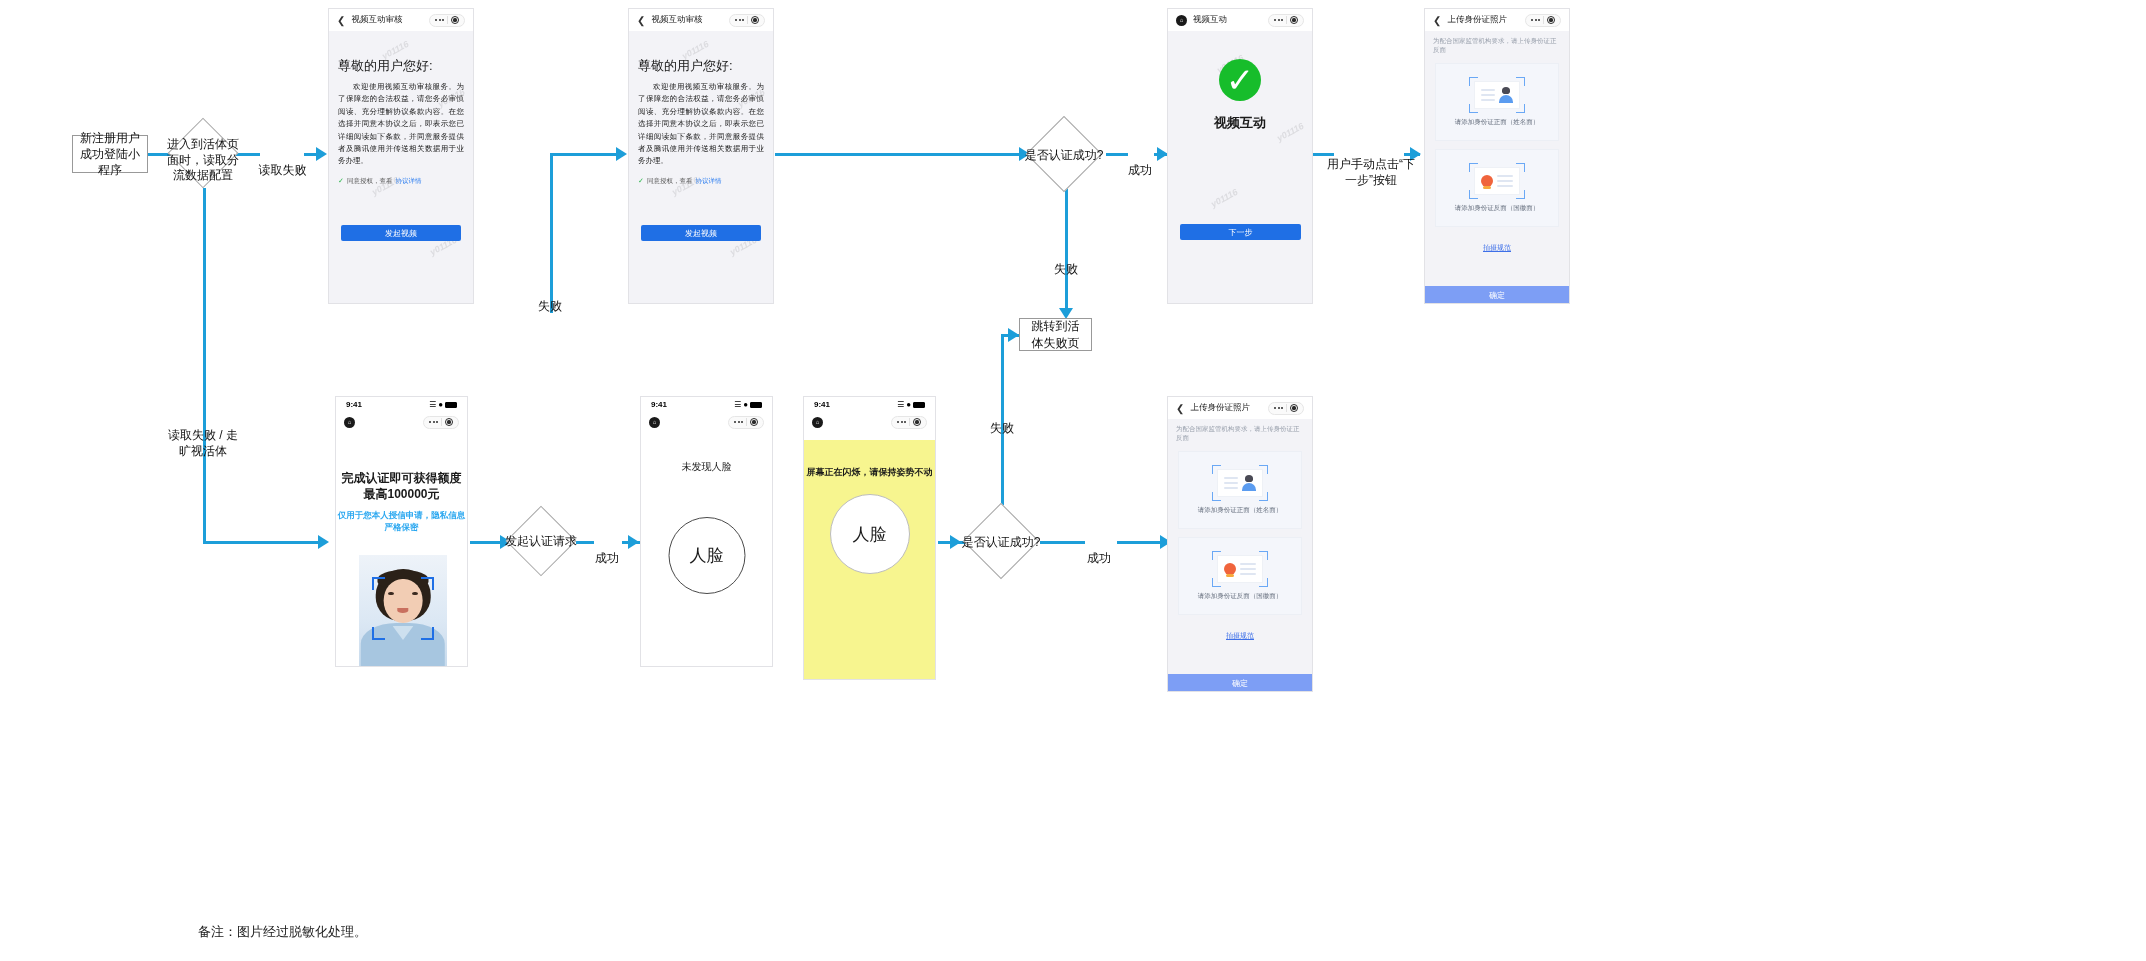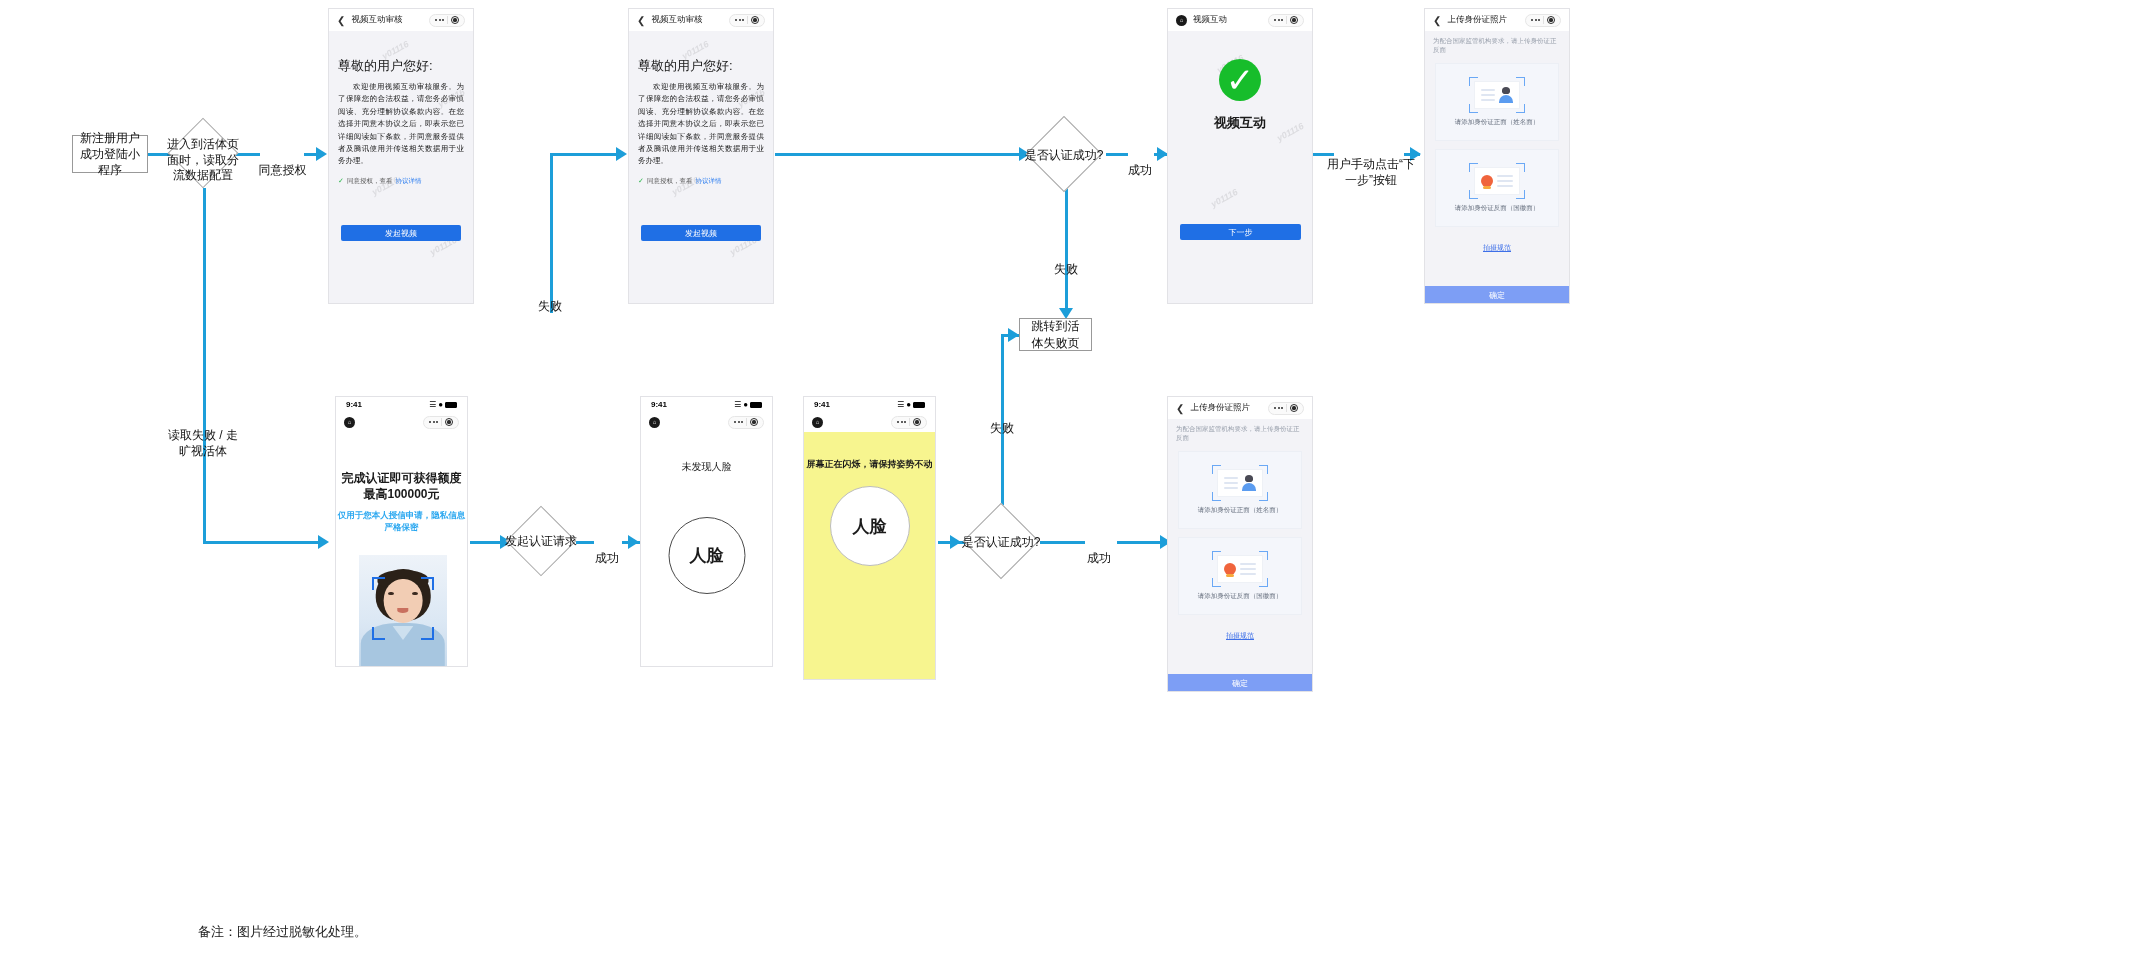--- a/index.html
+++ b/index.html
@@ -131,23 +131,23 @@
   .gh-emblem{ width:12px;height:12px;border-radius:50%;background:#f0643c;position:relative;}
   .gh-emblem:after{content:"";position:absolute;left:2px;bottom:-2px;width:8px;height:3px;background:#f7a93c;border-radius:2px;}
   .id-caption{ font-size:6.5px; color:#67707f; margin-top:5px; }
   .id-hint{ font-size:6.5px; color:#9aa1ad; }
   .id-link{ font-size:7px; color:#3d6fe8; text-decoration:underline; }
   .confirm-btn{ background:#7d9ef5; color:#fff; font-size:8px; display:flex;align-items:center;justify-content:center;}
 
   .face-circle{
     border-radius:50%; border:1px solid #4a4a4a; background:transparent;
     display:flex;align-items:center;justify-content:center;
-    font-size:17px; color:#1a1a1a;font-weight:bold;
-  }
-  .flash-screen{ background:#f7f58f; }
+    font-size:17px; color:#1a1a1a;
+  }
+  .flash-screen{ background:#f7f58f;margin-top:8px; }
   .portrait{
     position:relative; overflow:hidden;
     background:linear-gradient(180deg,#eef3f9 0%,#dce8f4 55%,#c5d9ec 100%);
   }
   .hair{position:absolute;left:50%;top:12%;transform:translateX(-50%);width:62%;height:44%;background:#2b2118;border-radius:50% 50% 45% 45%;}
   .face{position:absolute;left:50%;top:20%;transform:translateX(-50%);width:44%;height:38%;background:#f2cdb4;border-radius:48% 48% 50% 50%;}
   .fringe{position:absolute;left:50%;top:13%;transform:translateX(-50%);width:58%;height:16%;background:#2b2118;border-radius:50% 50% 40% 40%;}
   .eye{position:absolute;top:31%;width:7%;height:3.2%;background:#3b2a20;border-radius:50%;}
   .eye.l{left:33%;} .eye.r{right:33%;}
   .mouth{position:absolute;left:50%;top:45%;transform:translateX(-50%);width:13%;height:4%;background:#c9705f;border-radius:0 0 50% 50%;}
@@ -214,21 +214,21 @@
   <div class="box" style="left:72px;top:135px;width:76px;height:38px;font-size:12px;">
     <span>新注册用户成功登陆小程序</span>
   </div>
 
   <div class="diamond" style="left:178px;top:128px;width:50px;height:50px;"></div>
   <div class="diamond-label" style="left:163px;top:137px;width:80px;white-space:normal;font-size:12px;">
     <span>进入到活体页面时，读取分流数据配置</span>
   </div>
 
   <div class="flabel" style="left:255px;top:146px;width:55px;font-size:12px;">
-    <span>同意授权</span>
+    <span>读取失败</span>
   </div>
 
   <div class="flabel" style="left:163px;top:411px;width:80px;font-size:12px;">
     <span>读取失败 / 走旷视活体</span>
   </div>
 
   <div class="flabel" style="left:525px;top:282px;width:50px;font-size:12px;">
     <span>失败</span>
   </div>
 

